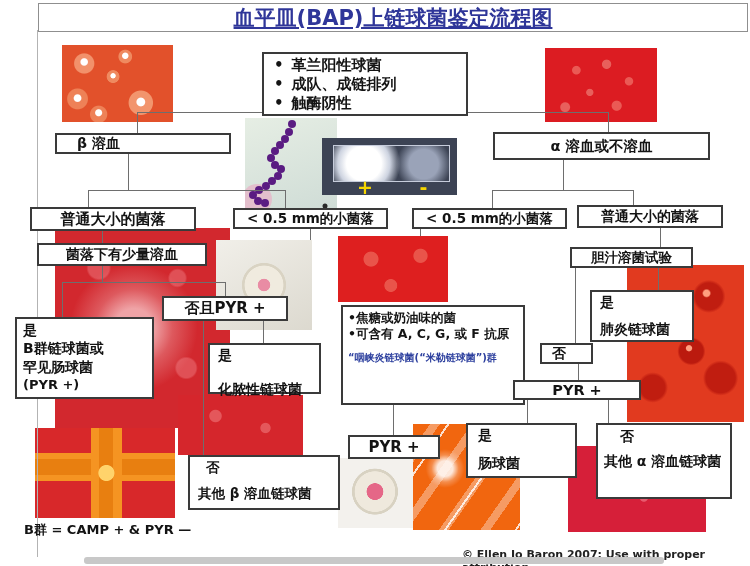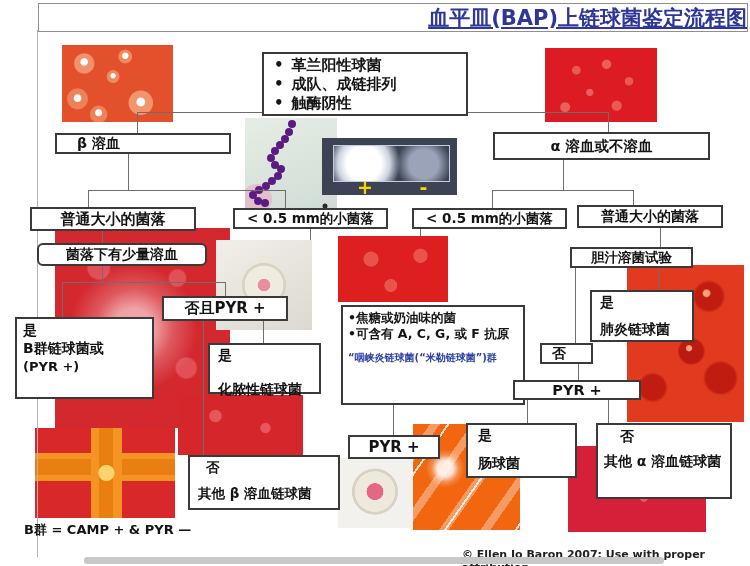--- a/index.html
+++ b/index.html
@@ -5,21 +5,21 @@
   html,body{margin:0;padding:0;background:#fff;}
   #canvas{position:relative;width:750px;height:566px;background:#fff;overflow:hidden;
           font-family:"DejaVu Sans","Liberation Sans",sans-serif;}
   .box{position:absolute;background:#fff;border:2px solid #3a3a3a;box-sizing:border-box;
        font-weight:bold;color:#141414;z-index:3;line-height:1.25;}
   .center{display:flex;align-items:center;justify-content:center;text-align:center;}
   .line{position:absolute;background:#6e6e6e;z-index:2;}
   .photo{position:absolute;z-index:1;}
   .crit-row{display:flex;gap:8px;}
   .title-box{position:absolute;left:38px;top:3px;width:708px;height:27px;border:1px solid #8f8f8f;
-             display:flex;align-items:center;justify-content:flex-end;z-index:4;background:#fff;}
+             display:flex;align-items:center;justify-content:center;z-index:4;background:#fff;}
   .title-text{font-size:21px;font-weight:bold;color:#2f3699;text-decoration:underline;}
   .blue-name{color:#2c3f9e;}
   .catalase-label{position:absolute;bottom:-3px;color:#f6d500;font-weight:bold;font-size:19px;z-index:2;}
 </style>
 </head>
 <body>
 
 <div id="canvas">
 
   <div class="title-box">
@@ -195,26 +195,27 @@
   </div>
 
   <div class="box" style="left:55px;top:133px;width:176px;height:21px;padding-left:20px;font-size:14px;">β 溶血</div>
   <div class="box center" style="left:493px;top:132px;width:217px;height:28px;font-size:14.5px;">α 溶血或不溶血</div>
 
   <div class="box center" style="left:30px;top:207px;width:166px;height:24px;font-size:15px;">普通大小的菌落</div>
   <div class="box center" style="left:233px;top:208px;width:155px;height:21px;font-size:13.5px;">&lt; 0.5 mm的小菌落</div>
   <div class="box center" style="left:412px;top:208px;width:155px;height:21px;font-size:13.5px;">&lt; 0.5 mm的小菌落</div>
   <div class="box center" style="left:577px;top:205px;width:146px;height:23px;font-size:14px;">普通大小的菌落</div>
 
-  <div class="box center" style="left:37px;top:243px;width:170px;height:23px;font-size:14px;border-radius:6px;">菌落下有少量溶血</div>
+  <div class="box center" style="left:37px;top:243px;width:170px;height:23px;font-size:14px;">菌落下有少量溶血</div>
   <div class="box center" style="left:162px;top:296px;width:126px;height:25px;font-size:15px;">否且PYR +</div>
 
   <div class="box" style="left:15px;top:317px;width:139px;height:82px;padding:2px 4px 2px 6px;font-size:14px;line-height:1.32;">
     <div>是</div>
     <div>B群链球菌或</div>
+    <div>罕见肠球菌</div>
     <div style="font-size:13px;">(PYR +)</div>
   </div>
 
   <div class="box" style="left:208px;top:343px;width:113px;height:51px;padding:2px 4px 2px 8px;font-size:14px;">
     <div>是</div>
     <div style="margin-top:17px;font-family:Liberation Mono, monospace;">化脓性链球菌</div>
   </div>
 
   <div class="box" style="left:341px;top:305px;width:184px;height:100px;padding:3px 4px 2px 5px;font-size:12.5px;line-height:1.3;">
     <div>•焦糖或奶油味的菌</div>

